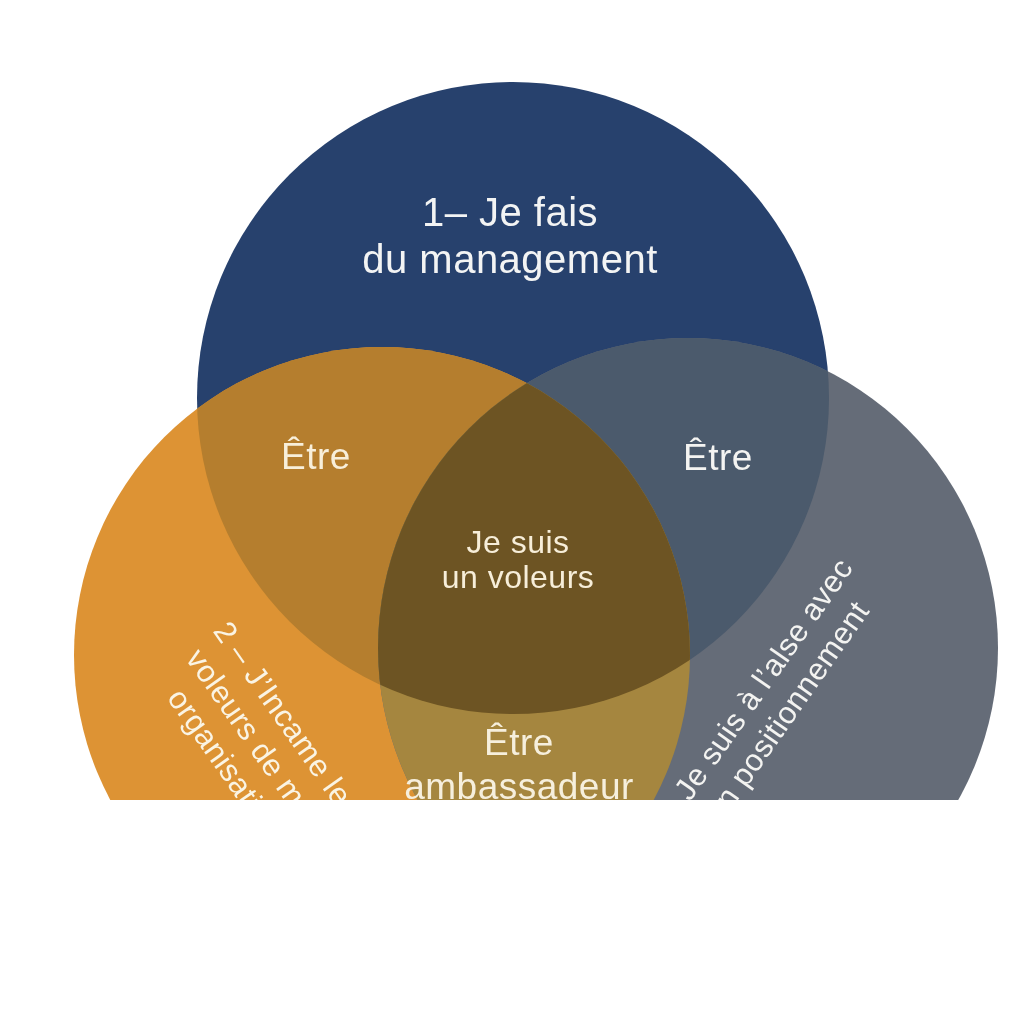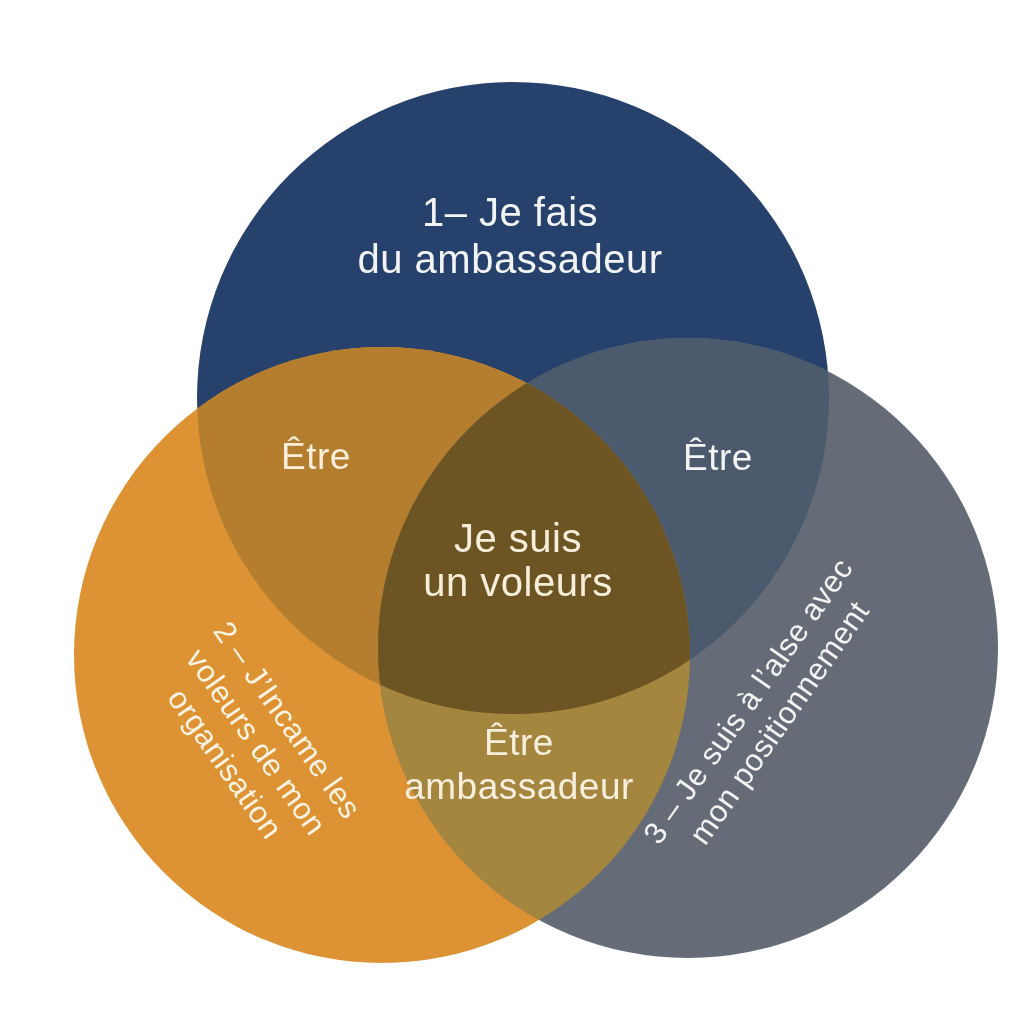--- a/index.html
+++ b/index.html
@@ -4,21 +4,21 @@
 <style>
   html, body {
     margin: 0;
     padding: 0;
     background: #ffffff;
     font-family: "Liberation Sans", sans-serif;
   }
   .stage {
     position: relative;
     width: 1024px;
-    height: 1024px;
+    height: 800px;
     margin: 0 auto;
     overflow: hidden;
     background: #ffffff;
   }
   .venn-svg {
     position: absolute;
     left: 0;
     top: 0;
     width: 1024px;
     height: 1024px;
@@ -48,21 +48,21 @@
     color: #f8efda;
   }
   .label-manager {
     left: 718px; top: 458px;
     font-size: 37px;
     line-height: 1.2;
     color: #f4f4f2;
   }
   .label-center {
     left: 518px; top: 560px;
-    font-size: 40px;
+    font-size: 32px;
     line-height: 1.1;
     color: #f7eed9;
   }
   .label-ambassador {
     left: 519px; top: 765px;
     font-size: 37px;
     line-height: 1.2;
     color: #f6efdd;
   }
   .label-values {
@@ -111,21 +111,21 @@
 
     <g clip-path="url(#clipA)">
       <g clip-path="url(#clipB)">
         <circle cx="688" cy="648" r="310" fill="#6d5423"></circle>
       </g>
     </g>
   </svg>
 
   <div class="label label-management">
     <span class="line">1– Je fais</span>
-    <span class="line">du ambassadeur</span>
+    <span class="line">du management</span>
   </div>
 
   <div class="label label-values">
     <span class="line">2 – J’Incame les</span>
     <span class="line">voleurs de mon</span>
     <span class="line">organisation</span>
   </div>
 
   <div class="label label-positioning">
     <span class="line">3 – Je suis à l’alse avec</span>

